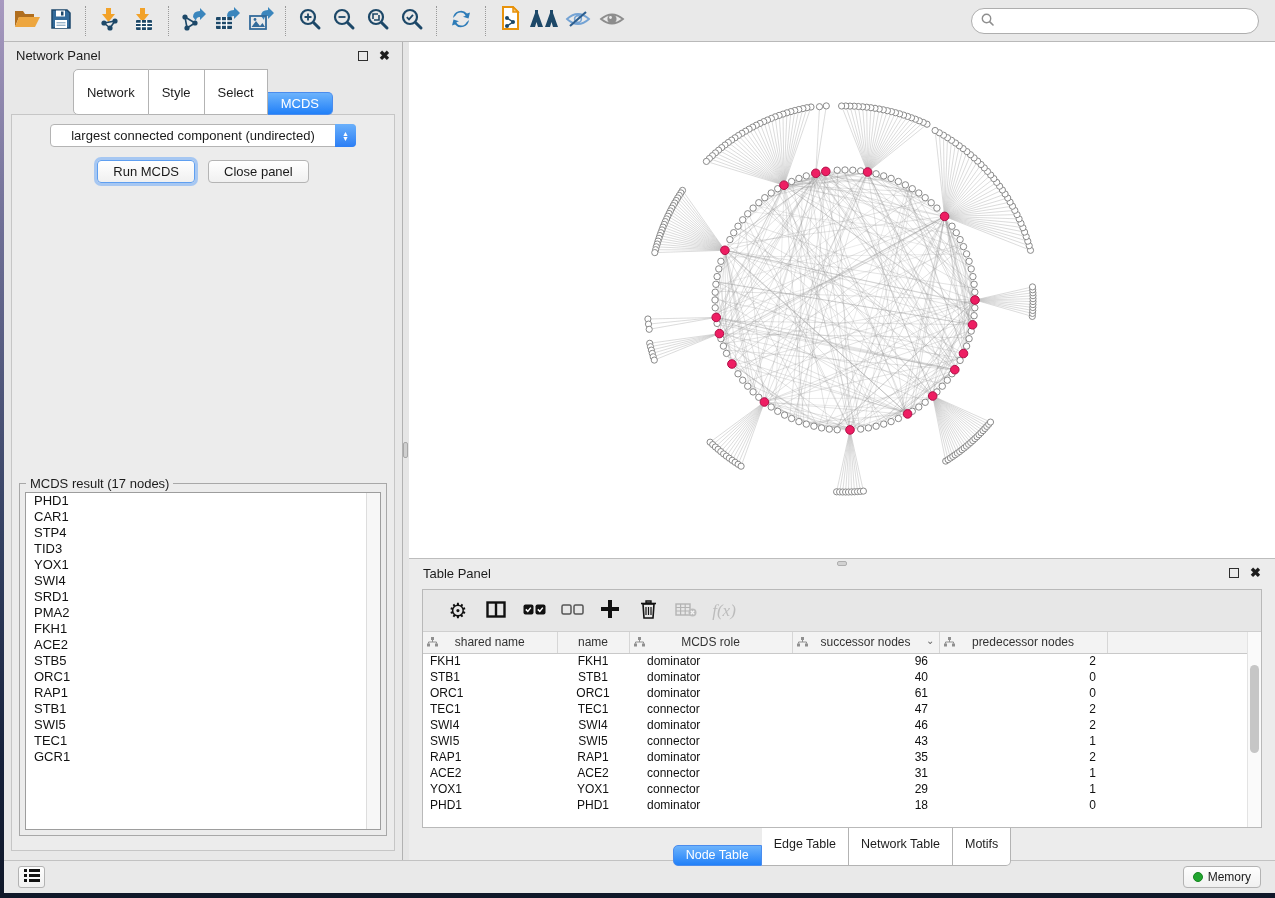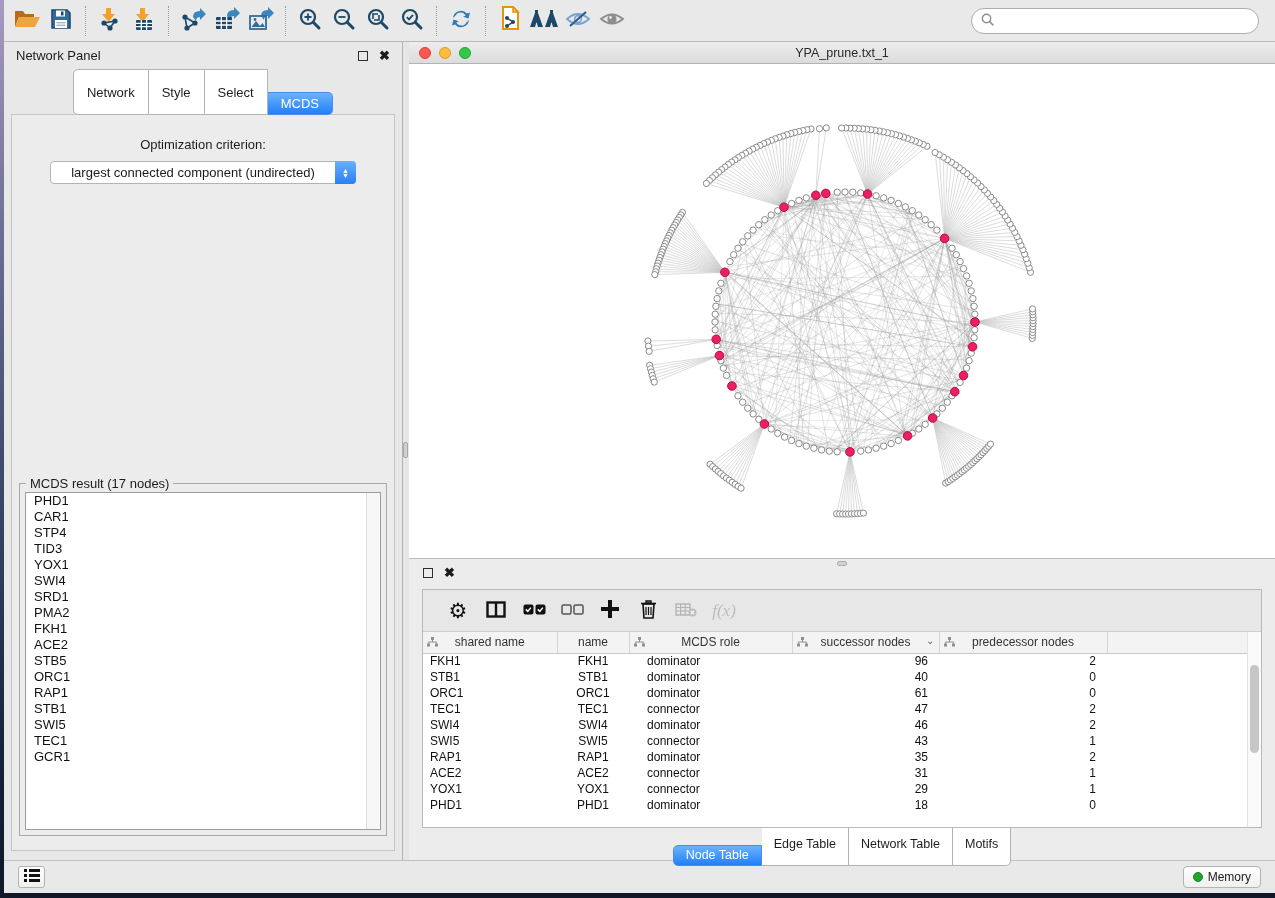--- a/index.html
+++ b/index.html
@@ -295,27 +295,30 @@
       </div>
       <div class="cp-tabs-row">
           <span class="seg" id="cp-tabs">
             <button class="seg-btn">Network</button>
             <button class="seg-btn">Style</button>
             <button class="seg-btn">Select</button>
             <button class="seg-btn active">MCDS</button>
           </span>
         </div>
       <div class="cp-content">
-        <div class="opt-label">Optimization criterion:</div>
         <div class="criterion-select">
           <span class="val">largest connected component (undirected)</span>
           <span class="stepper">
               <span>▲</span>
               <span>▼</span>
             </span>
+        </div>
+        <div class="cp-buttons">
+          <button class="aqua-btn focused">Run MCDS</button>
+          <button class="aqua-btn">Close panel</button>
         </div>
         <div class="mcds-fieldset">
           <span class="mcds-legend">MCDS result (17 nodes)</span>
           <div class="mcds-list">
             <div id="mcds-items">
                 <div class="mcds-item">PHD1</div>
                 <div class="mcds-item">CAR1</div>
                 <div class="mcds-item">STP4</div>
                 <div class="mcds-item">TID3</div>
                 <div class="mcds-item">YOX1</div>
@@ -338,28 +341,20 @@
       </div>
     </div>
 
     <div class="v-divider">
         <div class="grip"></div>
       </div>
 
     <div class="right-col">
 
       <div class="net-window">
-        <div class="net-titlebar">
-          <span class="traffic">
-            <span class="tl red"></span>
-            <span class="tl yellow"></span>
-            <span class="tl green"></span>
-          </span>
-          <span class="net-title">YPA_prune.txt_1</span>
-        </div>
         <div class="net-canvas">
           <svg id="net-svg" width="866" height="495" viewBox="0 0 866 495">
               <line x1="375.0" y1="143.2" x2="565.6" y2="248.4" stroke="#909090" stroke-width="0.65" opacity="0.38"></line>
               <line x1="375.0" y1="143.2" x2="556.3" y2="208.7" stroke="#909090" stroke-width="0.65" opacity="0.38"></line>
               <line x1="375.0" y1="143.2" x2="564.6" y2="276.8" stroke="#909090" stroke-width="0.65" opacity="0.38"></line>
               <line x1="375.0" y1="143.2" x2="395.1" y2="381.4" stroke="#909090" stroke-width="0.65" opacity="0.38"></line>
               <line x1="375.0" y1="143.2" x2="307.2" y2="275.5" stroke="#909090" stroke-width="0.65" opacity="0.38"></line>
               <line x1="375.0" y1="143.2" x2="328.2" y2="185.3" stroke="#909090" stroke-width="0.65" opacity="0.38"></line>
               <line x1="375.0" y1="143.2" x2="308.9" y2="230.6" stroke="#909090" stroke-width="0.65" opacity="0.38"></line>
               <line x1="375.0" y1="143.2" x2="444.2" y2="128.3" stroke="#909090" stroke-width="0.65" opacity="0.38"></line>
@@ -1096,20 +1091,21 @@
               <circle cx="322.9" cy="322.0" r="4.3" fill="#ee1e63" stroke="#b01048" stroke-width="1"></circle>
               <circle cx="310.4" cy="291.6" r="4.3" fill="#ee1e63" stroke="#b01048" stroke-width="1"></circle>
               <circle cx="307.2" cy="275.4" r="4.3" fill="#ee1e63" stroke="#b01048" stroke-width="1"></circle>
             </svg>
         </div>
       </div>
 
       <div class="table-panel">
         <div class="tp-grip"></div>
         <div class="tp-head">
+          <span class="ttl">Table Panel</span>
           <span class="float-box"></span>
           <span class="close-x">✖</span>
         </div>
         <div class="table-box">
           <div class="tbl-toolbar">
             <button class="tbl-tool">
                 <span style="font-size:21px;color:#111;line-height:20px;">⚙</span>
               </button>
             <button class="tbl-tool">
                 <span>

